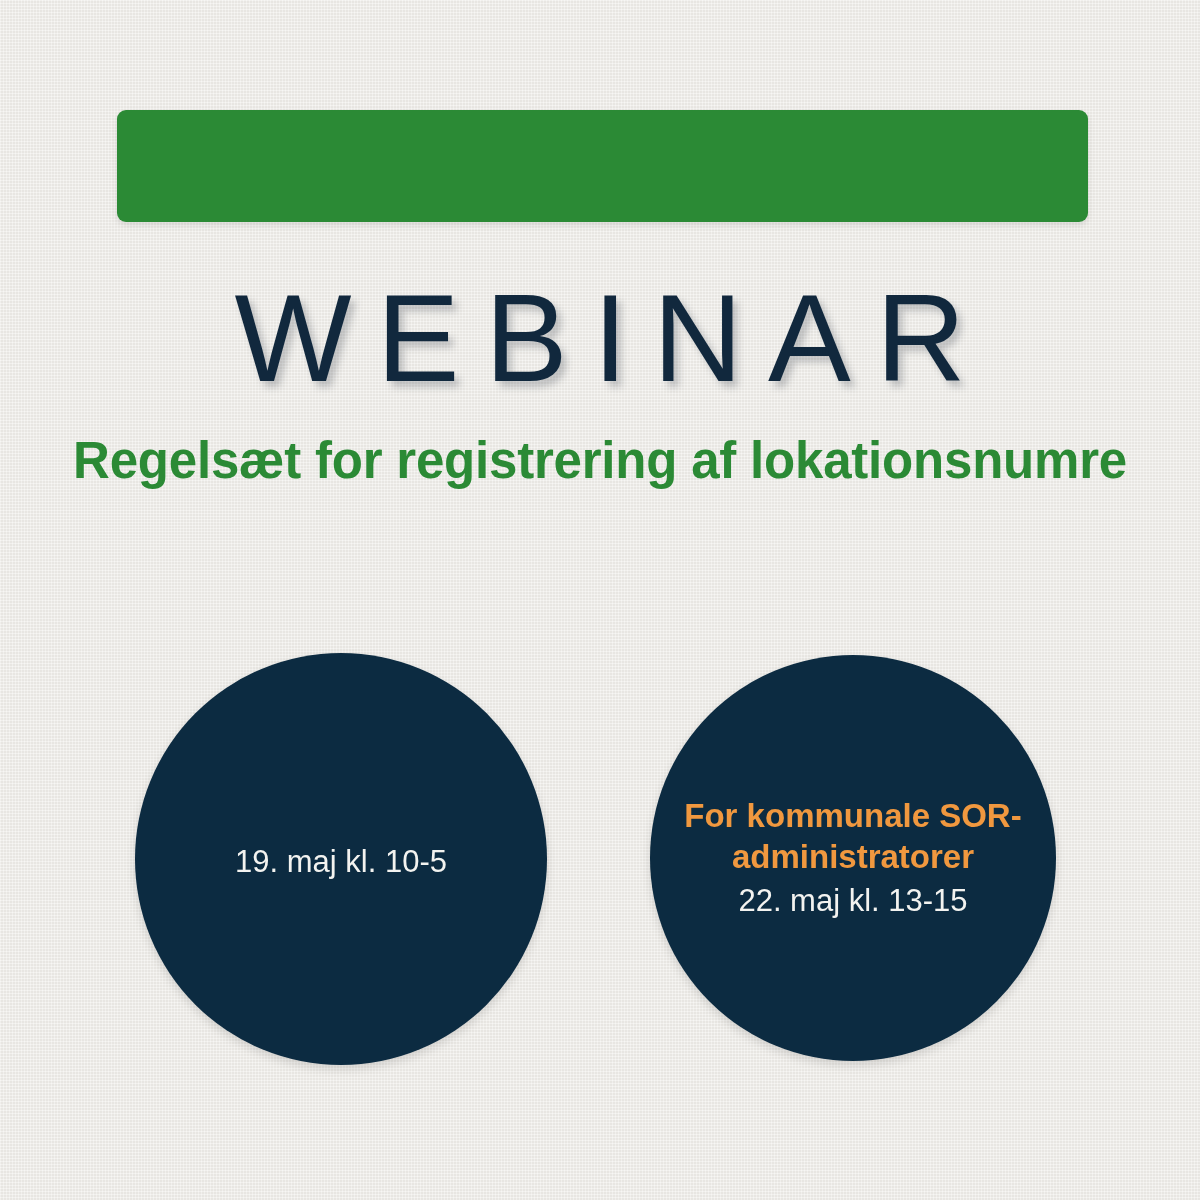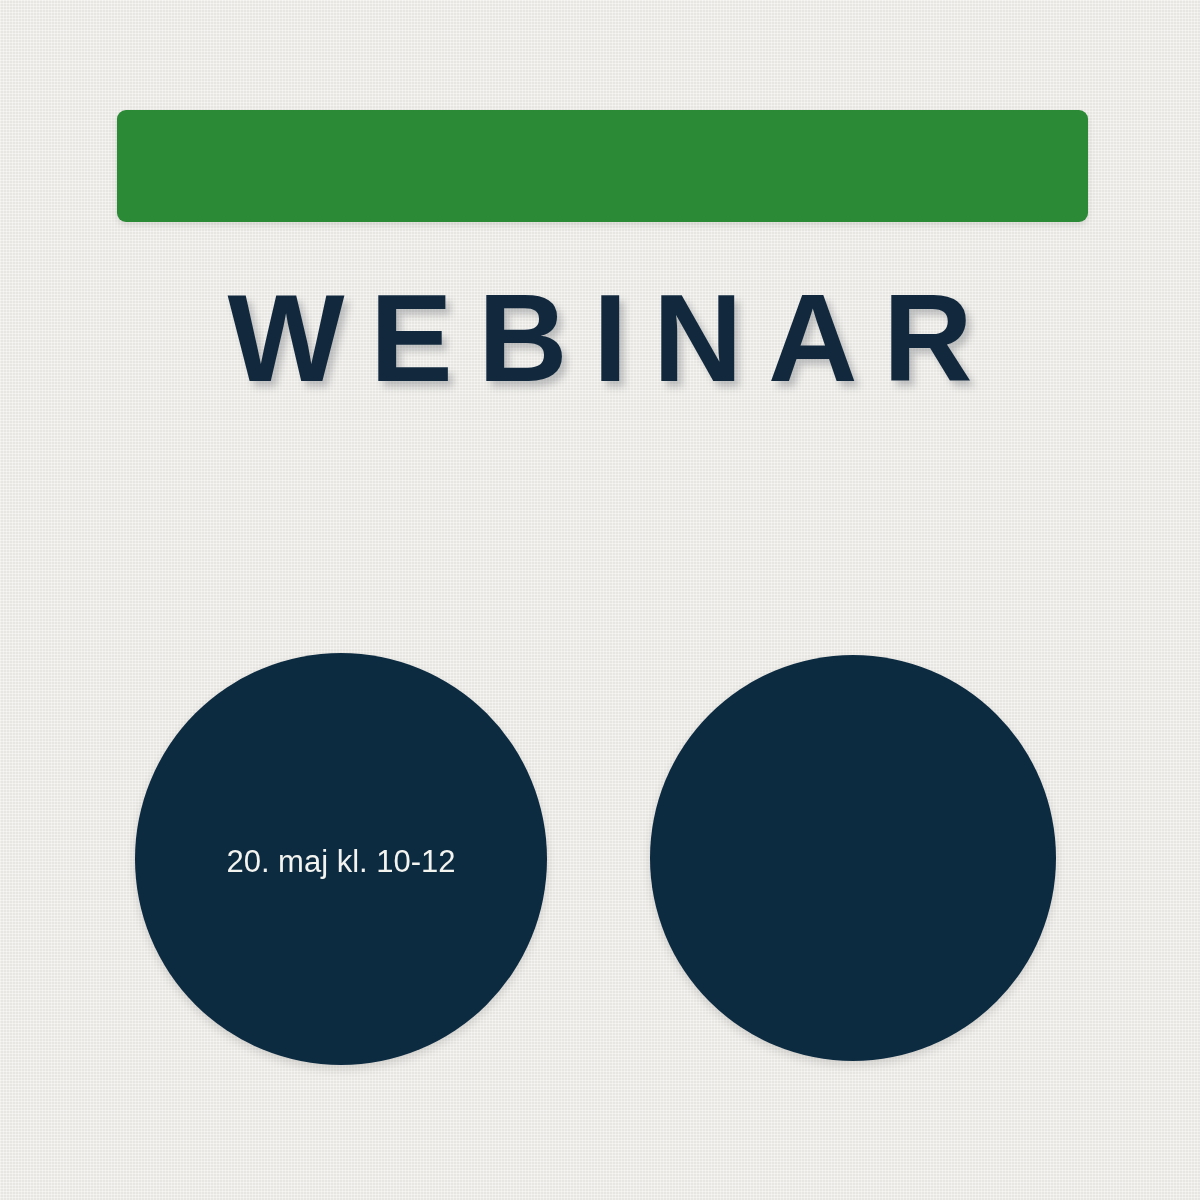--- a/index.html
+++ b/index.html
@@ -41,21 +41,21 @@
 
   
   .headline {
     position: absolute;
     left: 0;
     right: 0;
     top: 276px;
     text-align: center;
     font-size: 124px;
     line-height: 1;
-    font-weight: 700;
+    font-weight: 400;
     letter-spacing: 0.205em;
     text-indent: 0.205em;
     color: #11283d;
     text-shadow: 5px 6px 7px rgba(60,70,80,0.28);
     white-space: nowrap;
   }
 
   
   .subtitle {
     position: absolute;
@@ -125,22 +125,25 @@
 </head>
 <body>
 
 <div class="poster">
 
   <div class="banner-bar"></div>
 
   <div class="headline">WEBINAR</div>
 
   <div class="subtitle">
+    <span class="line">Regelsæt for registrering af lokationsnumre</span>
   </div>
 
   <div class="circle circle-left">
-    <p class="circle-date">20. maj kl. 10-12</p>
+    <p class="circle-date">19. maj kl. 10-5</p>
   </div>
 
   <div class="circle circle-right">
+    <p class="circle-title">For kommunale SOR-administratorer</p>
+    <p class="circle-date">22. maj kl. 13-15</p>
   </div>
 
 </div>
 
 </body></html>

